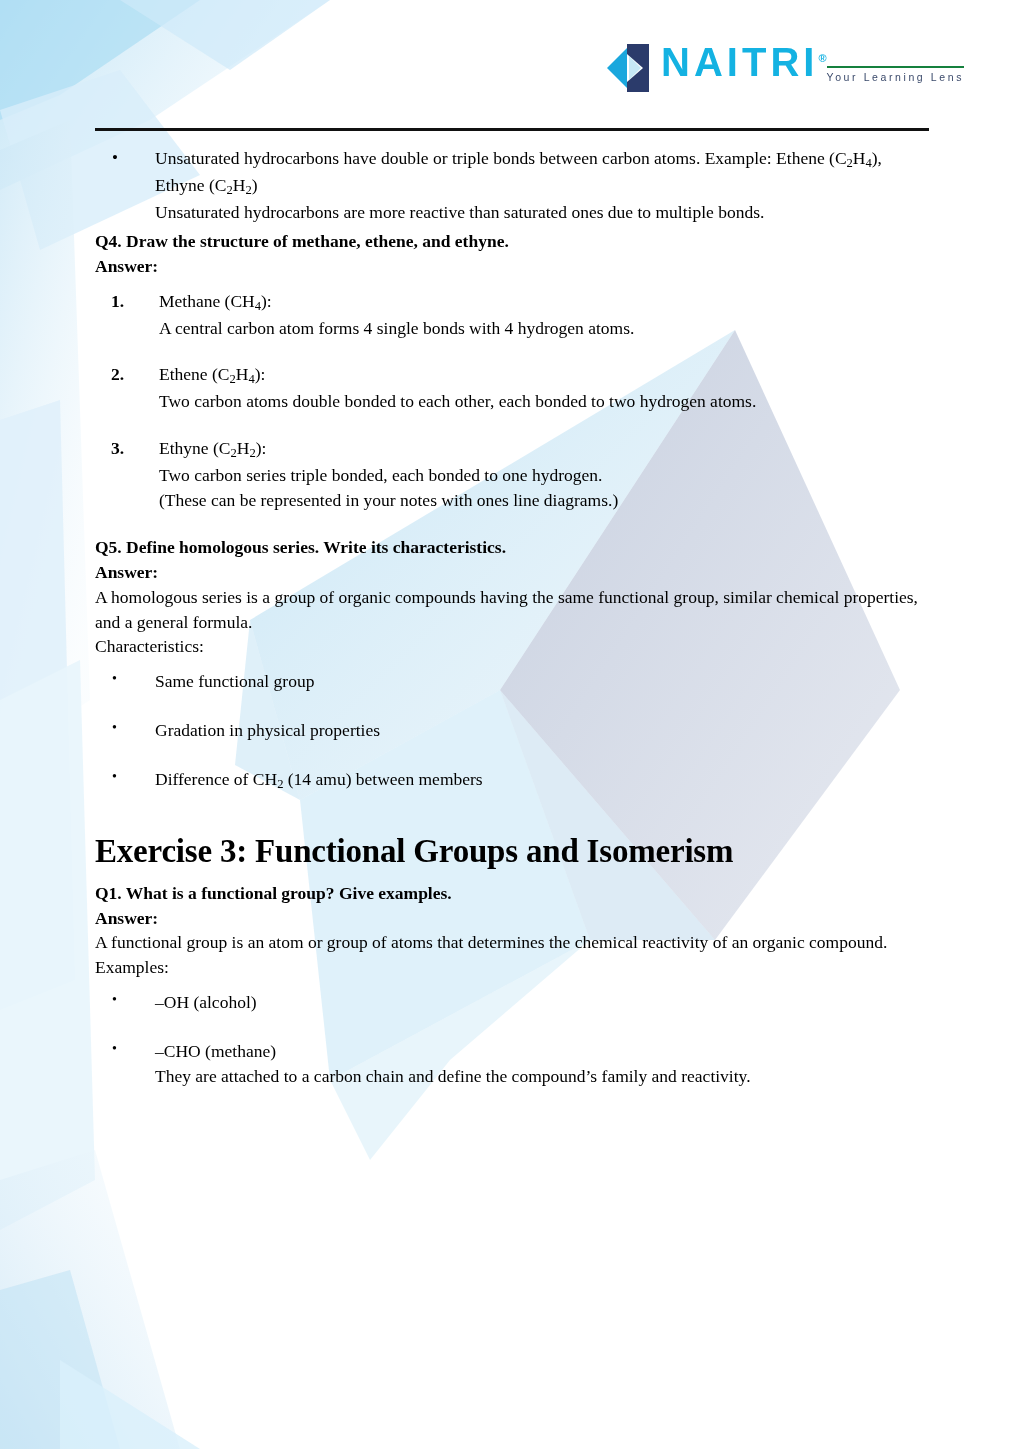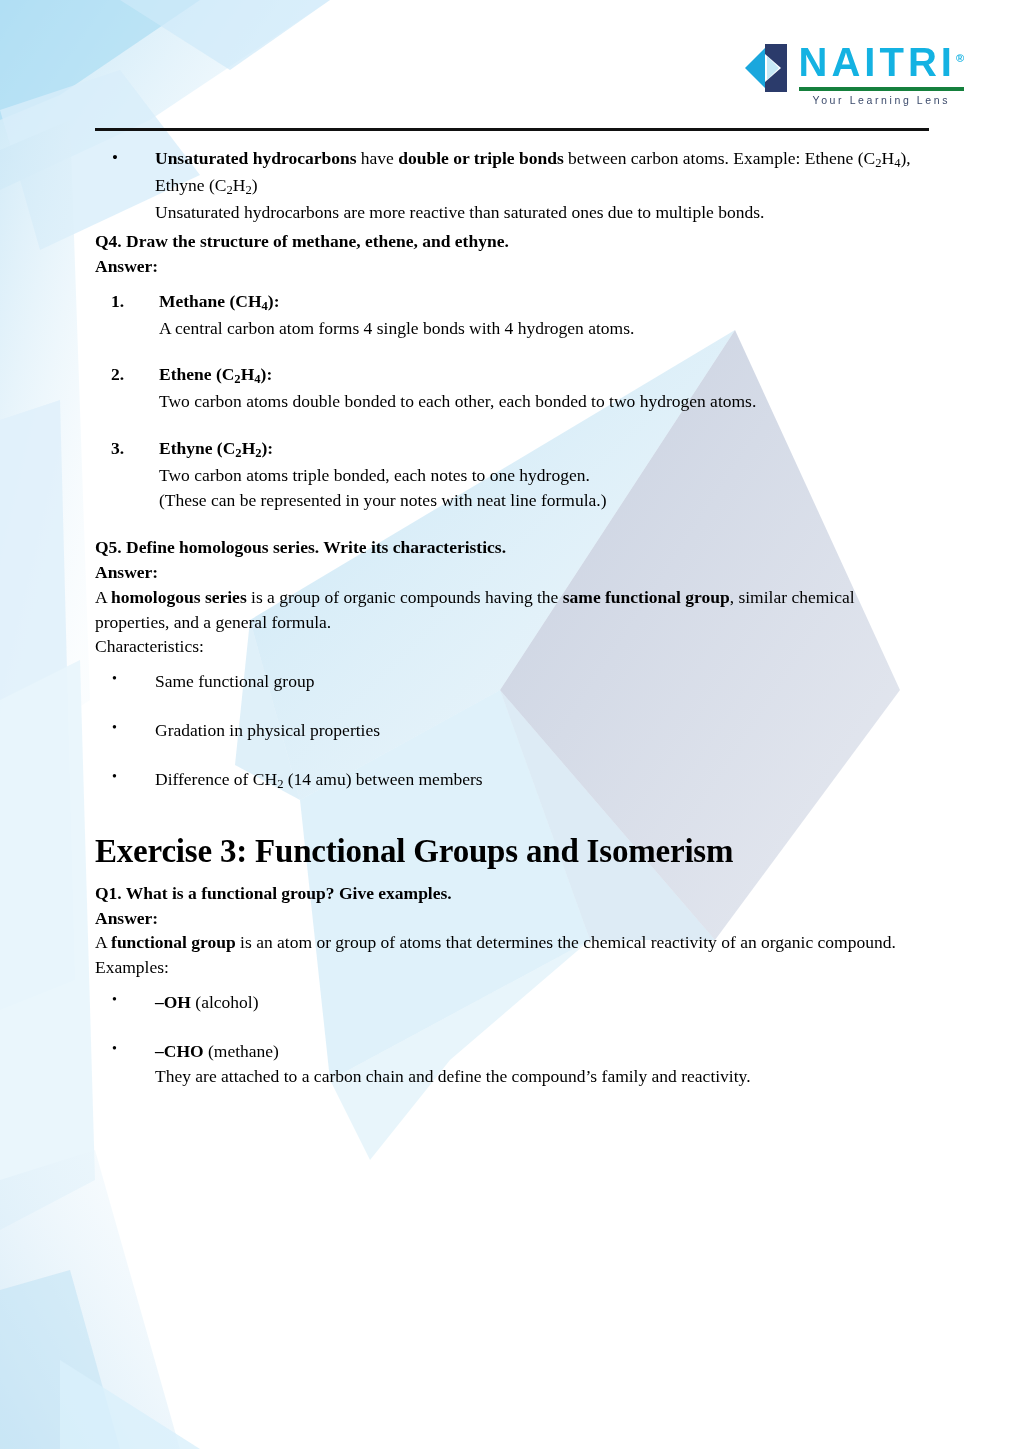--- a/index.html
+++ b/index.html
@@ -47,21 +47,21 @@
     gap: 10px;
   }
   .logo-mark {
     width: 46px;
     height: 52px;
     position: relative;
     flex: none;
   }
   .logo-text {
     display: flex;
-    flex-direction: column;
+    flex-direction: row;
     align-items: flex-end;
     line-height: 1;
   }
   .logo-word {
     font-family: "Liberation Sans", sans-serif;
     font-weight: bold;
     font-size: 40px;
     letter-spacing: 4px;
     color: #14b2e2;
     position: relative;
@@ -70,21 +70,21 @@
     font-size: 11px;
     vertical-align: super;
     letter-spacing: 0;
   }
   .logo-tag {
     font-family: "Liberation Sans", sans-serif;
     font-size: 10.5px;
     letter-spacing: 2.6px;
     color: #3b4a6b;
     margin-top: 5px;
-    border-top: 4px solid #15803d;
+    border-top: 2px solid #15803d;
     padding-top: 4px;
     width: 100%;
     text-align: center;
     box-sizing: border-box;
   }
   .hr {
     position: absolute;
     left: 95px;
     right: 95px;
     top: 128px;
@@ -136,21 +136,21 @@
     margin-bottom: 22px;
   }
   ol.numlist > li::before {
     content: counter(nl) ".";
     position: absolute;
     left: -48px;
     top: 0;
     font-weight: bold;
   }
 
-  b, .b { font-weight: bold; }
+  b, .b { font-weight: normal; }
 
   .q {
     font-weight: bold;
     margin-top: 22px;
   }
   .ans {
     font-weight: bold;
     margin-top: 2px;
   }
   .body-line { margin-top: 0; }
@@ -258,22 +258,22 @@
       <li>
         <b>Methane (CH<sub>4</sub>):</b>
         <div>A central carbon atom forms 4 single bonds with 4 hydrogen atoms.</div>
       </li>
       <li>
         <b>Ethene (C<sub>2</sub>H<sub>4</sub>):</b>
         <div>Two carbon atoms double bonded to each other, each bonded to two hydrogen atoms.</div>
       </li>
       <li>
         <b>Ethyne (C<sub>2</sub>H<sub>2</sub>):</b>
-        <div>Two carbon atoms triple bonded, each notes to one hydrogen.</div>
-        <div>(These can be represented in your notes with neat line formula.)</div>
+        <div>Two carbon series triple bonded, each bonded to one hydrogen.</div>
+        <div>(These can be represented in your notes with ones line diagrams.)</div>
       </li>
     </ol>
 
     <p class="q">Q5. Define homologous series. Write its characteristics.</p>
     <p class="ans">Answer:</p>
     <p class="body-line"><span>A </span><b>homologous series</b><span> is a group of organic compounds having the </span><b>same functional group</b><span>, similar chemical properties, and a general formula.</span></p>
     <p class="body-line">Characteristics:</p>
 
     <div class="gap-sm"></div>
 

